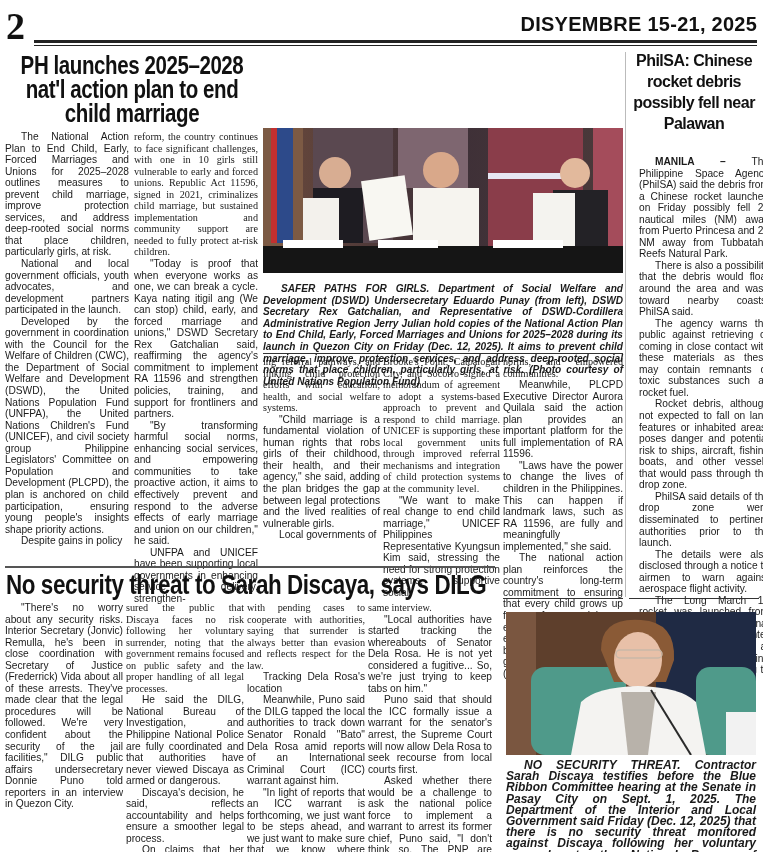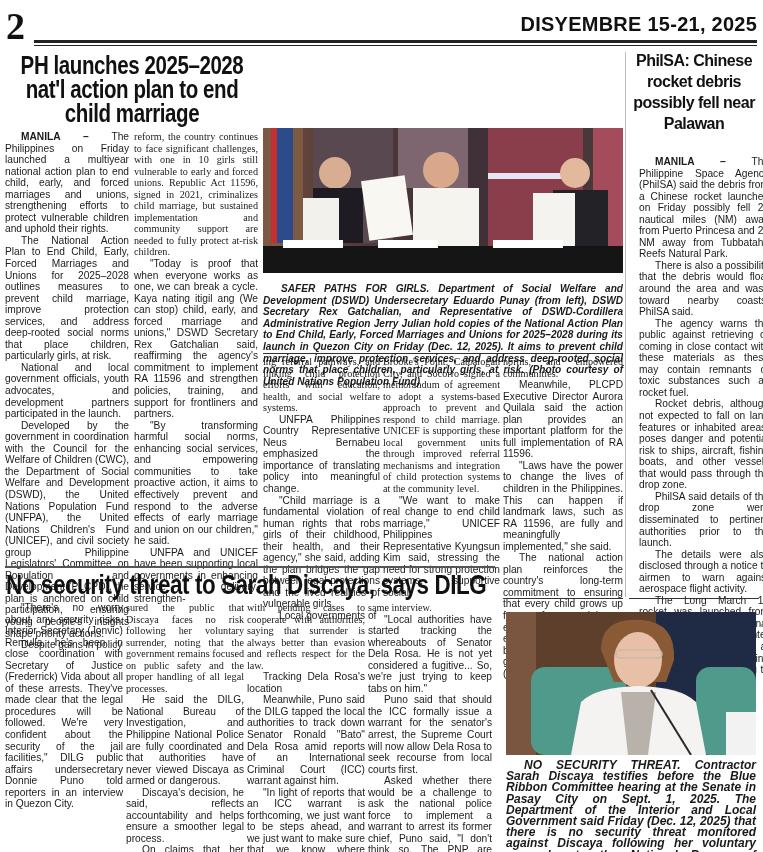--- a/index.html
+++ b/index.html
@@ -59,21 +59,20 @@
 <body>
 
 <div id="page-num" class="abs">2</div>
 <div id="date-line" class="abs">DISYEMBRE 15-21, 2025</div>
 <div id="rule-top1" class="abs"></div>
 <div id="rule-top2" class="abs"></div>
 
 <div id="hl-main" class="abs hl">PH launches 2025–2028 nat'l action plan to end child marriage</div>
 
 <div id="c1" class="abs col">
-  <p><b>MANILA –</b> <span>The Philippines on Friday launched a multiyear national action plan to end child, early, and forced marriages and unions, strengthening efforts to protect vulnerable children and uphold their rights.</span></p>
   <p>The National Action Plan to End Child, Early, Forced Marriages and Unions for 2025–2028 outlines measures to prevent child marriage, improve protection services, and address deep-rooted social norms that place children, particularly girls, at risk.</p>
   <p>National and local government officials, youth advocates, and development partners participated in the launch.</p>
   <p>Developed by the government in coordination with the Council for the Welfare of Children (CWC), the Department of Social Welfare and Development (DSWD), the United Nations Population Fund (UNFPA), the United Nations Children's Fund (UNICEF), and civil society group Philippine Legislators' Committee on Population and Development (PLCPD), the plan is anchored on child participation, ensuring young people's insights shape priority actions.</p>
   <p>Despite gains in policy</p>
 </div>
 
 <div id="c2" class="abs col">
   <p class="noindent">reform, the country continues to face significant challenges, with one in 10 girls still vulnerable to early and forced unions. Republic Act 11596, signed in 2021, criminalizes child marriage, but sustained implementation and community support are needed to fully protect at-risk children.</p>
   <p>"Today is proof that when everyone works as one, we can break a cycle. Kaya nating itigil ang (We can stop) child, early, and forced marriage and unions," DSWD Secretary Rex Gatchalian said, reaffirming the agency's commitment to implement RA 11596 and strengthen policies, training, and support for frontliners and partners.</p>
   <p>"By transforming harmful social norms, enhancing social services, and empowering communities to take proactive action, it aims to effectively prevent and respond to the adverse effects of early marriage and union on our children," he said.</p>
@@ -114,21 +113,20 @@
   </svg>
 </div>
 
 <div id="cap1" class="abs cap">
   <span>SAFER PATHS FOR GIRLS.</span> <span>Department of Social Welfare and Development (DSWD) Undersecretary Eduardo Punay (from left), DSWD Secretary Rex Gatchalian, and Representative of DSWD-Cordillera Administrative Region Jerry Julian hold copies of the National Action Plan to End Child, Early, Forced Marriages and Unions for 2025–2028 during its launch in Quezon City on Friday (Dec. 12, 2025). It aims to prevent child marriage, improve protection services, and address deep-rooted social norms that place children, particularly girls, at risk. (Photo courtesy of United Nations Population Fund)</span>
 </div>
 <div id="rule-cap1" class="abs hr"></div>
 
 <div id="c3" class="abs col">
   <p class="noindent">ing referral pathways, and linking child protection efforts with education, health, and social welfare systems.</p>
-  <p>UNFPA Philippines Country Representative Neus Bernabeu emphasized the importance of translating policy into meaningful change.</p>
   <p>"Child marriage is a fundamental violation of human rights that robs girls of their childhood, their health, and their agency," she said, adding the plan bridges the gap between legal protections and the lived realities of vulnerable girls.</p>
   <p>Local governments of</p>
 </div>
 
 <div id="c4" class="abs col">
   <p class="noindent">Brooke's Point, Catbalogan City, and Socorro signed a memorandum of agreement to adopt a systems-based approach to prevent and respond to child marriage. UNICEF is supporting these local government units through improved referral mechanisms and integration of child protection systems at the community level.</p>
   <p>"We want to make real change to end child marriage," UNICEF Philippines Representative Kyungsun Kim said, stressing the need for strong protection systems, supportive social</p>
 </div>
 
 <div id="c5" class="abs col">

